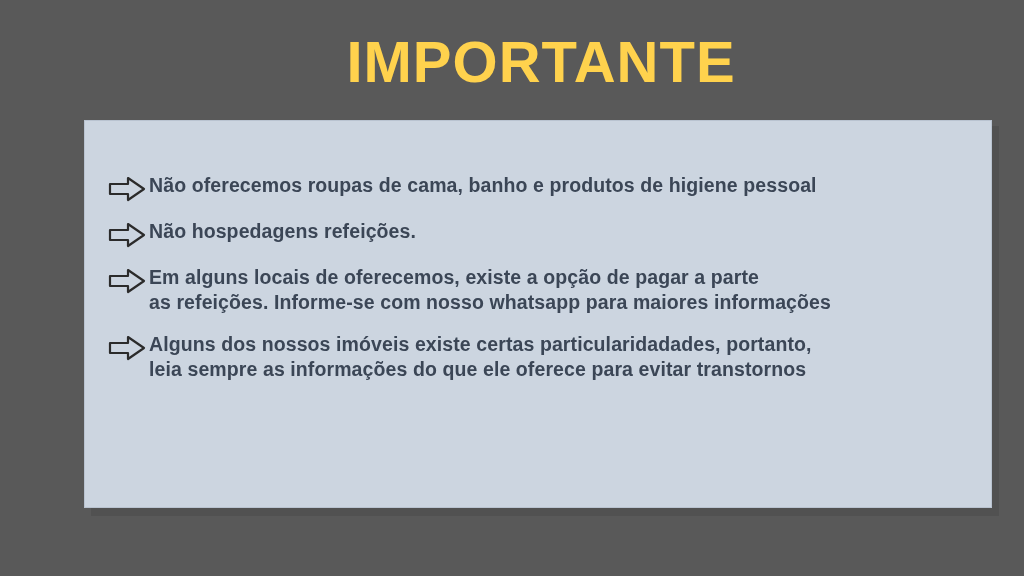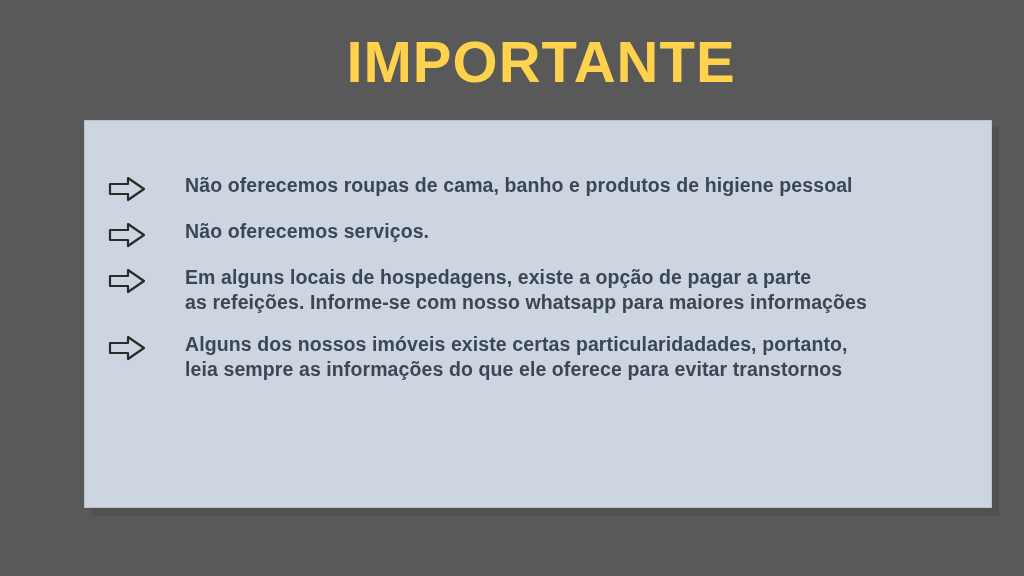--- a/index.html
+++ b/index.html
@@ -55,21 +55,20 @@
   .bullet-list {
     position: absolute;
     left: 20px;
     top: 52px;
     right: 14px;
   }
   .bullet {
     display: flex;
     align-items: flex-start;
     margin-bottom: 17px;
-    gap: 36px;
   }
   .arrow-wrap {
     flex: 0 0 auto;
     width: 44px;
     padding-top: 3px;
     display: flex;
     justify-content: center;
   }
   .arrow-icon {
     display: block;
@@ -106,30 +105,30 @@
         <span class="bullet-text">Não oferecemos roupas de cama, banho e produtos de higiene pessoal</span>
       </div>
 
 
       <div class="bullet">
         <span class="arrow-wrap">
           <svg class="arrow-icon" width="38" height="26" viewBox="0 0 38 26" aria-hidden="true">
             <path d="M2 8 H20 V2 L36 13 L20 24 V18 H2 Z" fill="none" stroke="#2b2b2b" stroke-width="2.2" stroke-linejoin="round"></path>
           </svg>
         </span>
-        <span class="bullet-text">Não oferecemos serviços.</span>
+        <span class="bullet-text">Não hospedagens refeições.</span>
       </div>
 
       <div class="bullet">
         <span class="arrow-wrap">
           <svg class="arrow-icon" width="38" height="26" viewBox="0 0 38 26" aria-hidden="true">
             <path d="M2 8 H20 V2 L36 13 L20 24 V18 H2 Z" fill="none" stroke="#2b2b2b" stroke-width="2.2" stroke-linejoin="round"></path>
           </svg>
         </span>
-        <span class="bullet-text">Em alguns locais de hospedagens, existe a opção de pagar a parte
+        <span class="bullet-text">Em alguns locais de oferecemos, existe a opção de pagar a parte
 as refeições. Informe-se com nosso whatsapp para maiores informações</span>
       </div>
 
       <div class="bullet">
         <span class="arrow-wrap">
           <svg class="arrow-icon" width="38" height="26" viewBox="0 0 38 26" aria-hidden="true">
             <path d="M2 8 H20 V2 L36 13 L20 24 V18 H2 Z" fill="none" stroke="#2b2b2b" stroke-width="2.2" stroke-linejoin="round"></path>
           </svg>
         </span>
         <span class="bullet-text">Alguns dos nossos imóveis existe certas particularidadades, portanto,

